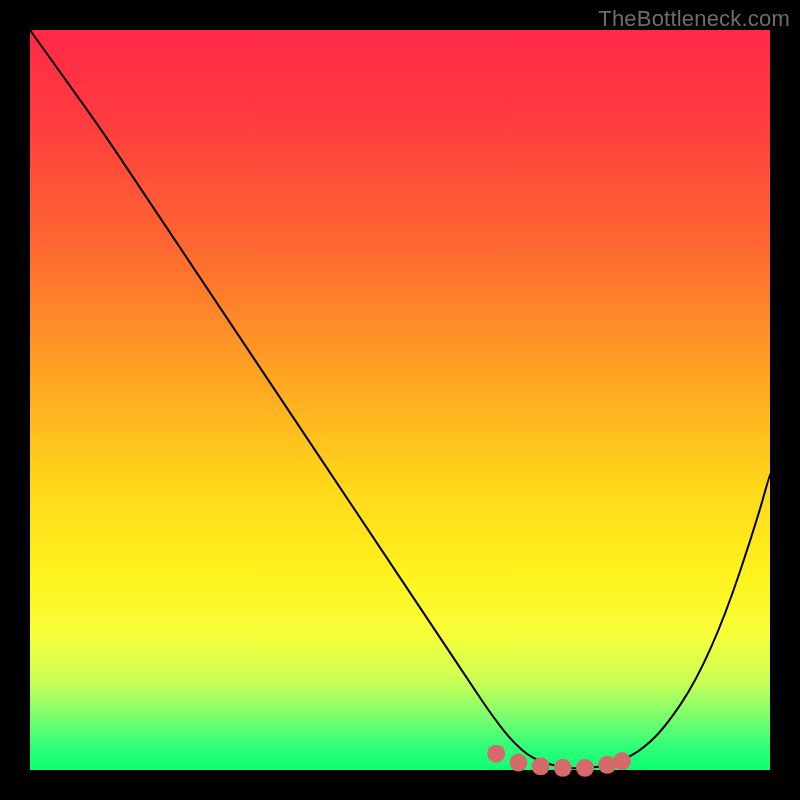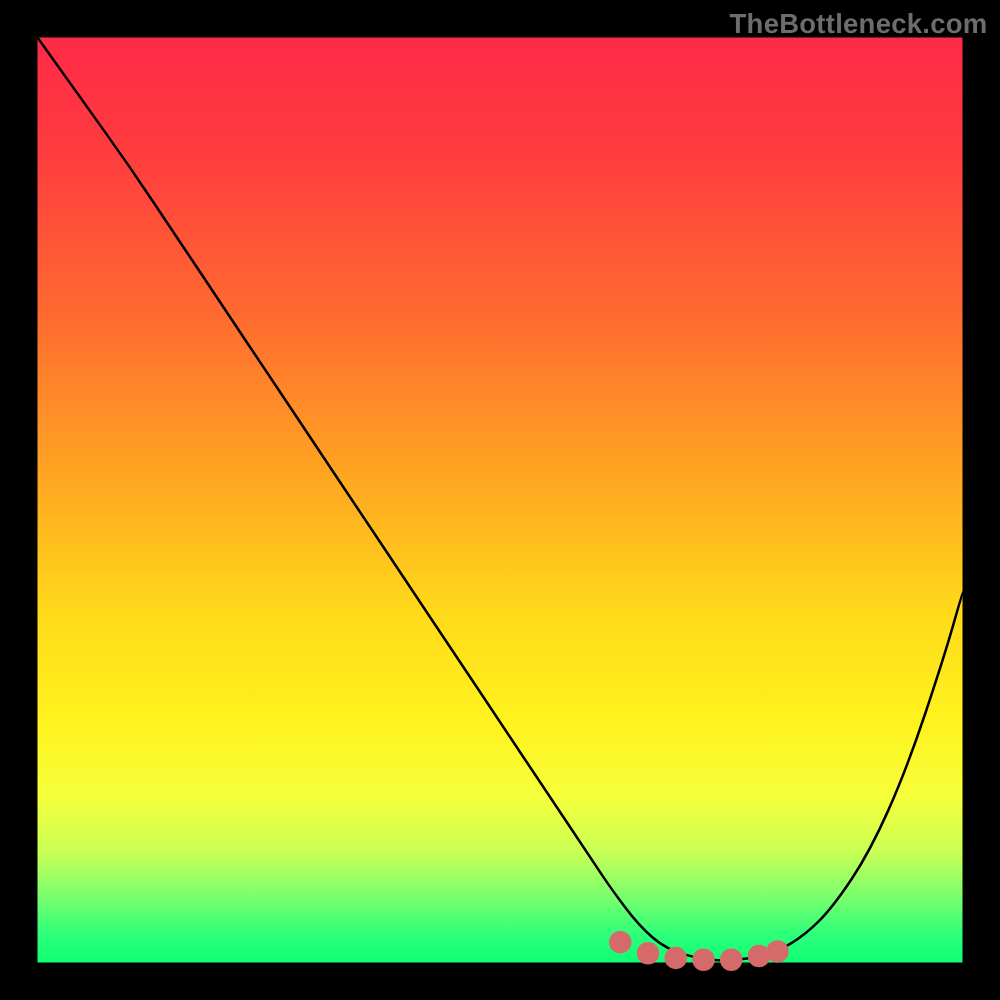--- a/index.html
+++ b/index.html
@@ -44,21 +44,21 @@
     inset: 0;
     width: 100%;
     height: 100%;
     overflow: visible;
   }
   .watermark {
     position: absolute;
     top: 6px;
     right: 10px;
     font-size: 22px;
-    font-weight: 700;
+    font-weight: 400;
     color: #6d6d6d;
     letter-spacing: 0.2px;
     user-select: none;
   }
 </style>
 </head>
 <body>
 
 <div class="frame">
   <div class="watermark">TheBottleneck.com</div>

